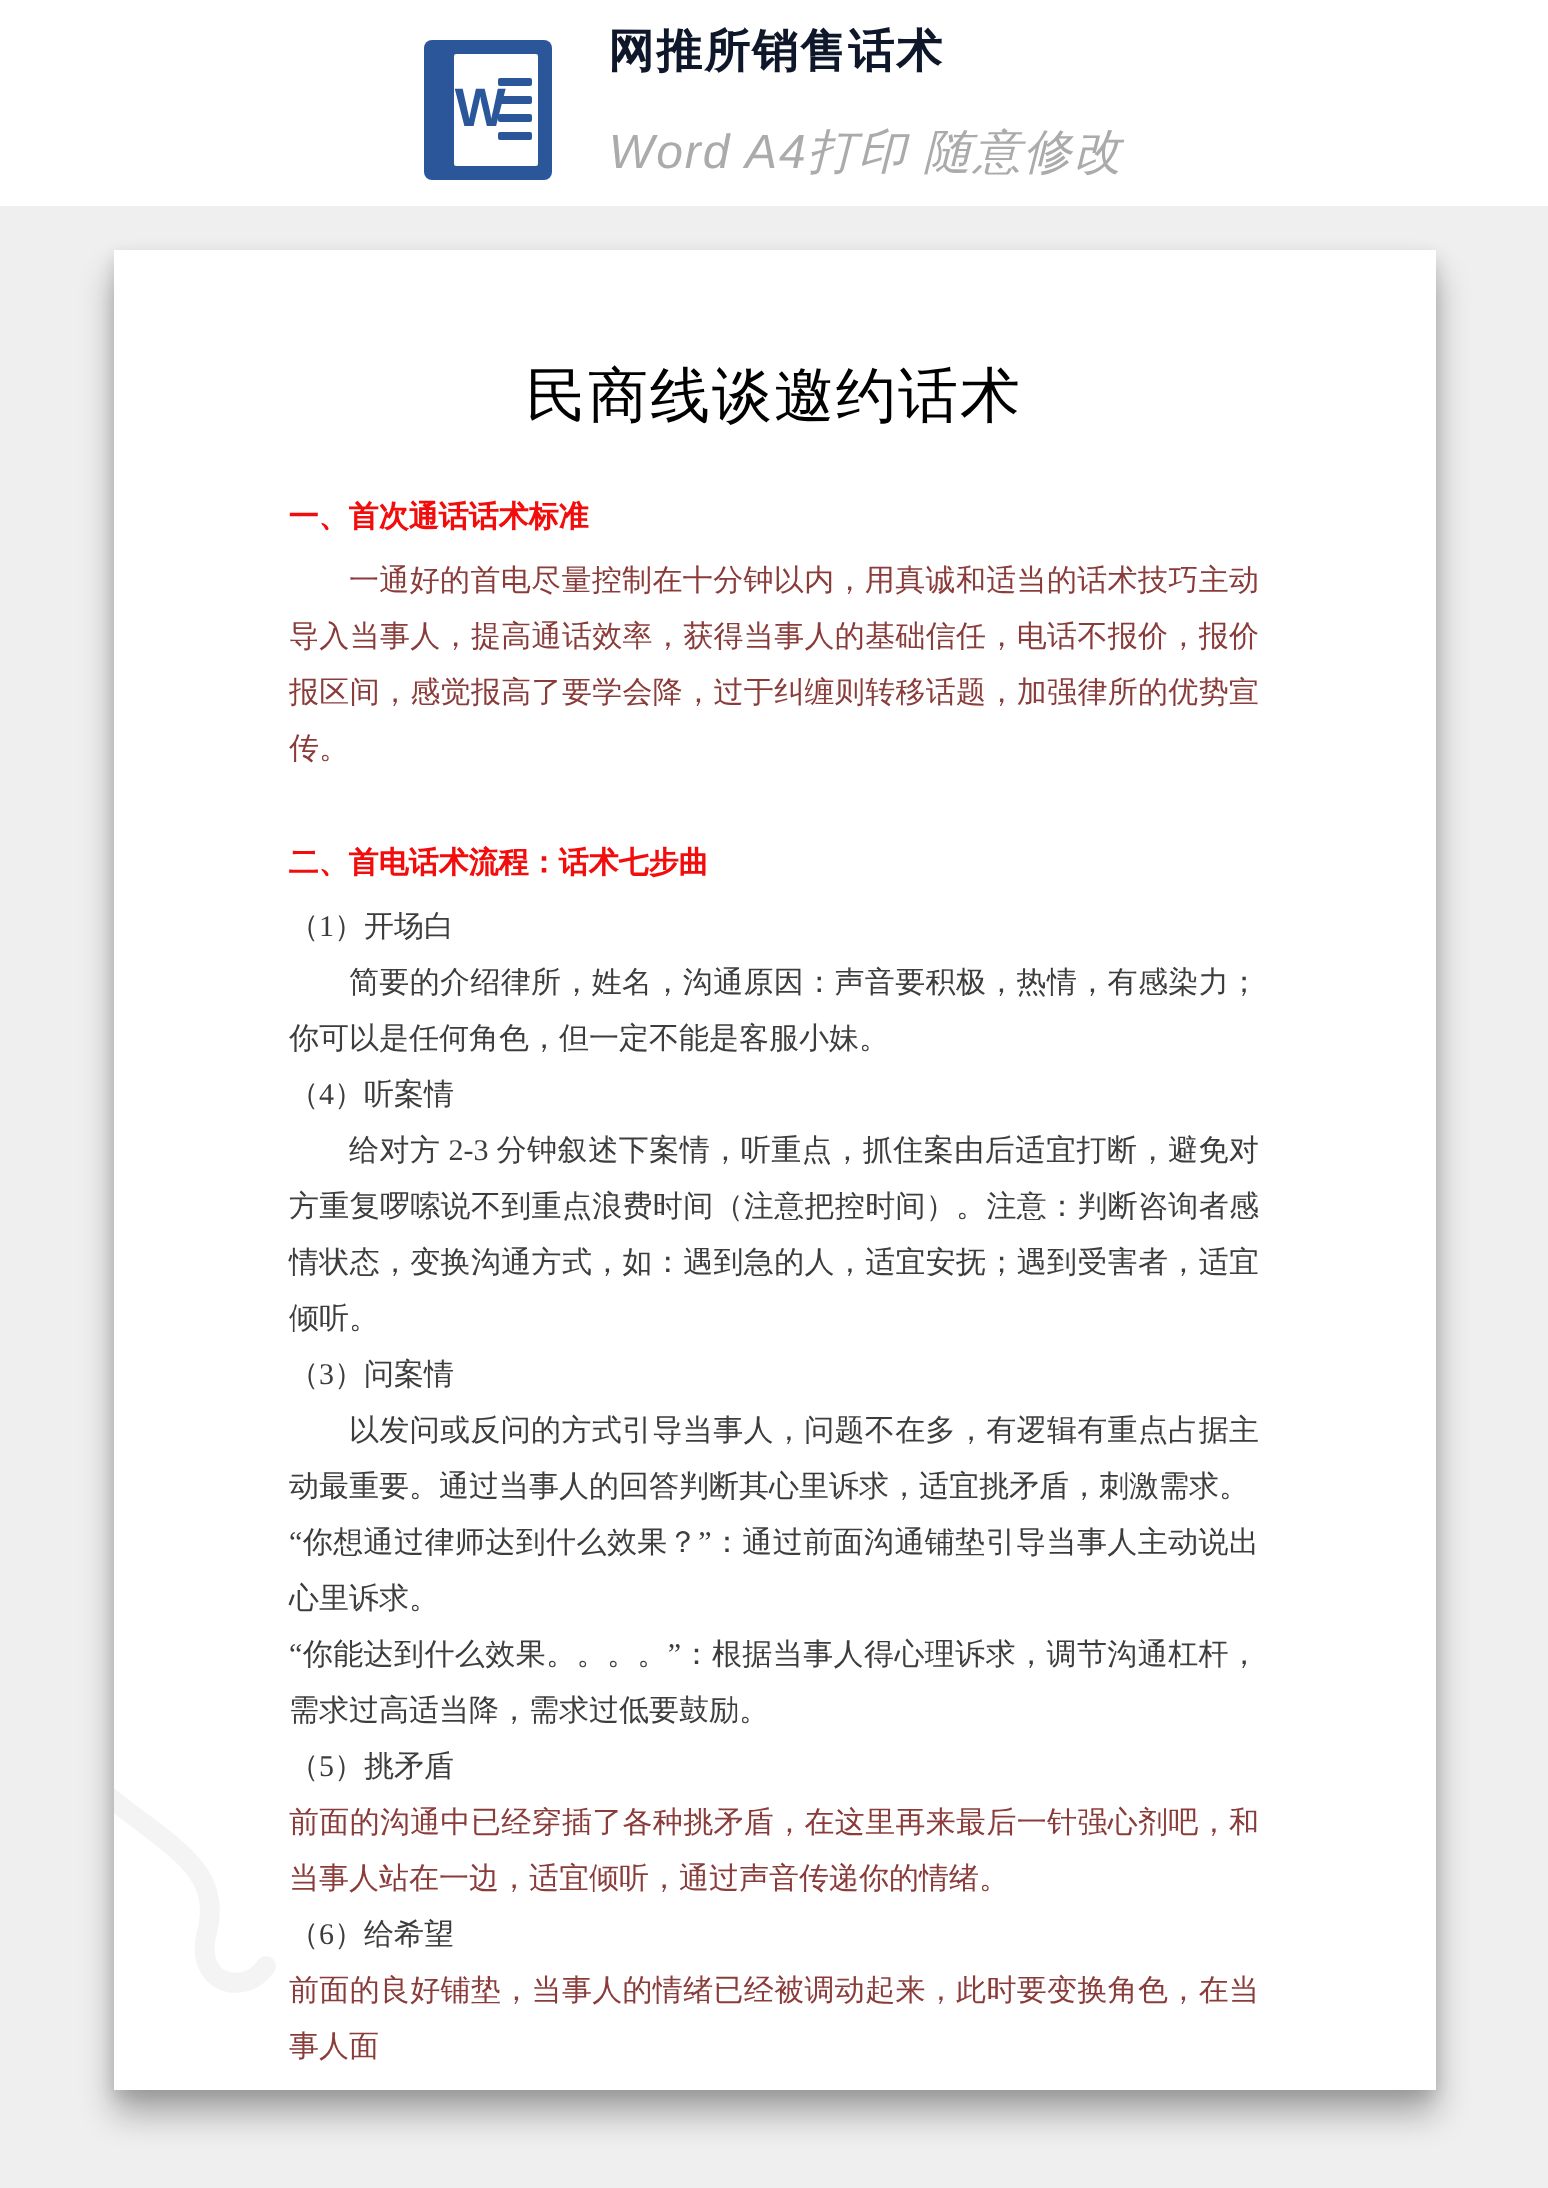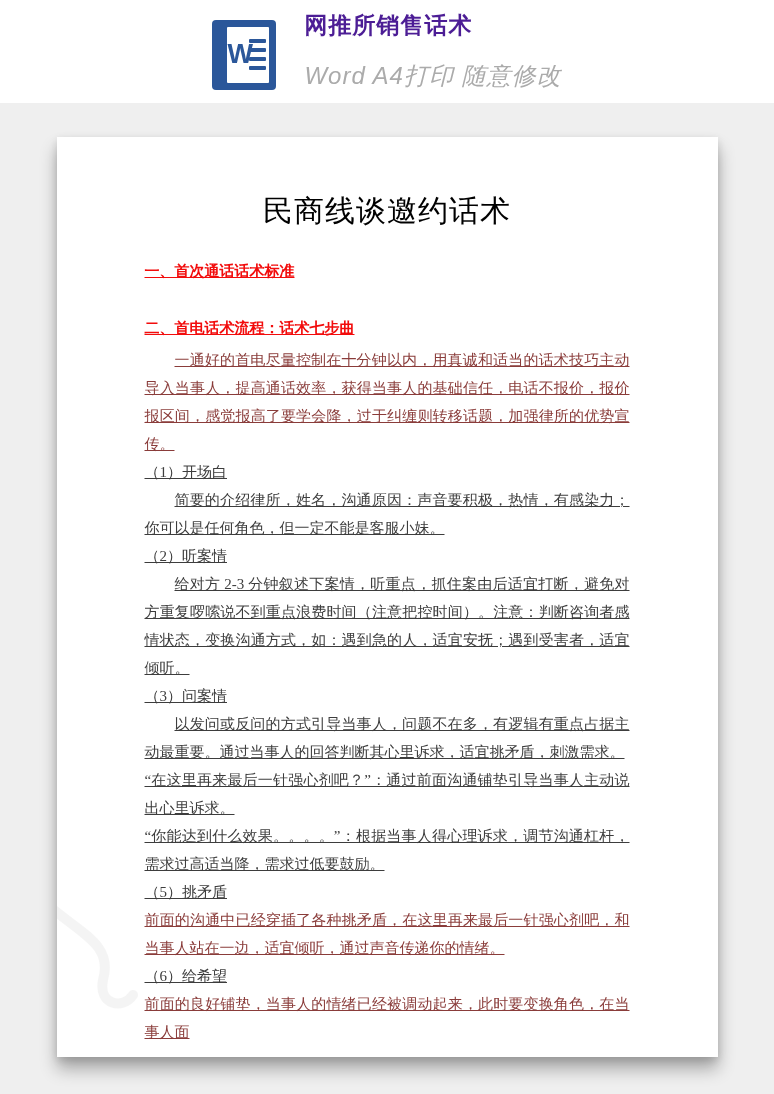--- a/index.html
+++ b/index.html
@@ -39,42 +39,41 @@
     color:var(--word-blue);font-weight:bold;font-size:27px;line-height:1;
     font-family:"Liberation Sans","DejaVu Sans",sans-serif;
   }
   .word-icon-lines{
     width:40%;margin-right:4%;
     display:flex;flex-direction:column;gap:5px;
   }
   .word-icon-lines i{display:block;height:4px;background:var(--word-blue);border-radius:1px;}
   .doc-meta{display:flex;flex-direction:column;}
   .doc-meta-title{
-    font-size:23px;font-weight:bold;color:#4c1d95;letter-spacing:1px;line-height:1.25;
+    font-size:23px;font-weight:bold;color:#0f172a;letter-spacing:1px;line-height:1.25;
   }
   .doc-meta-subtitle{
     font-size:24px;color:var(--subtitle-gray);margin-top:20px;letter-spacing:1px;font-style:italic;
   }
   
   .a4-page{
-    width:661px;height:920px;margin:34px auto 0;
+    width:661px;height:920px;margin:22px auto 0;
     background:var(--page-bg);
     box-shadow:0 12px 16px rgba(0,0,0,.30), 0 3px 8px rgba(0,0,0,.12);
     padding:52px 88px 0 88px;position:relative;overflow:hidden;
     font-family:"Liberation Serif","DejaVu Serif",serif;
   }
   .doc-title{
     text-align:center;font-size:30px;color:#000;
     line-height:44px;margin-bottom:24px;font-weight:500;letter-spacing:1px;
   }
   .doc-body{font-size:15px;}
   .para{
     line-height:28px;text-align:justify;color:var(--body-text);
     font-weight:400;
-    text-decoration:underline;
   }
   .para.heading-red{color:var(--accent-red);font-weight:bold;margin-bottom:4px;}
   .para.gap-before{margin-top:29px;}
   .para.indent{text-indent:2em;}
   .para.maroon{color:var(--maroon-text);}
   .para.plain{color:var(--body-text);}
   .watermark{
     position:absolute;left:-14px;top:748px;opacity:.06;pointer-events:none;
   }
 </style>
@@ -101,29 +100,29 @@
     </div>
   </div>
 
   <div class="a4-page">
     <svg class="watermark" width="110" height="150" viewBox="0 0 110 150">
       <path d="M5 20 C 40 50, 70 60, 60 95 C 55 120, 80 125, 90 110" fill="none" stroke="#555" stroke-width="10" stroke-linecap="round"></path>
     </svg>
     <h1 class="doc-title">民商线谈邀约话术</h1>
     <div class="doc-body" id="doc-body">
         <p class="para heading-red">一、首次通话话术标准</p>
+        <p class="para maroon indent">一通好的首电尽量控制在十分钟以内，用真诚和适当的话术技巧主动导入当事人，提高通话效率，获得当事人的基础信任，电话不报价，报价报区间，感觉报高了要学会降，过于纠缠则转移话题，加强律所的优势宣传。</p>
         <p class="para heading-red gap-before">二、首电话术流程：话术七步曲</p>
-        <p class="para maroon indent">一通好的首电尽量控制在十分钟以内，用真诚和适当的话术技巧主动导入当事人，提高通话效率，获得当事人的基础信任，电话不报价，报价报区间，感觉报高了要学会降，过于纠缠则转移话题，加强律所的优势宣传。</p>
         <p class="para plain">（1）开场白</p>
         <p class="para plain indent">简要的介绍律所，姓名，沟通原因：声音要积极，热情，有感染力；你可以是任何角色，但一定不能是客服小妹。</p>
-        <p class="para plain">（2）听案情</p>
+        <p class="para plain">（4）听案情</p>
         <p class="para plain indent">给对方 2-3 分钟叙述下案情，听重点，抓住案由后适宜打断，避免对方重复啰嗦说不到重点浪费时间（注意把控时间）。注意：判断咨询者感情状态，变换沟通方式，如：遇到急的人，适宜安抚；遇到受害者，适宜倾听。</p>
         <p class="para plain">（3）问案情</p>
         <p class="para plain indent">以发问或反问的方式引导当事人，问题不在多，有逻辑有重点占据主动最重要。通过当事人的回答判断其心里诉求，适宜挑矛盾，刺激需求。</p>
-        <p class="para plain">“在这里再来最后一针强心剂吧？”：通过前面沟通铺垫引导当事人主动说出心里诉求。</p>
+        <p class="para plain">“你想通过律师达到什么效果？”：通过前面沟通铺垫引导当事人主动说出心里诉求。</p>
         <p class="para plain">“你能达到什么效果。。。。”：根据当事人得心理诉求，调节沟通杠杆，需求过高适当降，需求过低要鼓励。</p>
         <p class="para plain">（5）挑矛盾</p>
         <p class="para maroon">前面的沟通中已经穿插了各种挑矛盾，在这里再来最后一针强心剂吧，和当事人站在一边，适宜倾听，通过声音传递你的情绪。</p>
         <p class="para plain">（6）给希望</p>
         <p class="para maroon">前面的良好铺垫，当事人的情绪已经被调动起来，此时要变换角色，在当事人面</p>
       </div>
   </div>
 
 </div>
 

